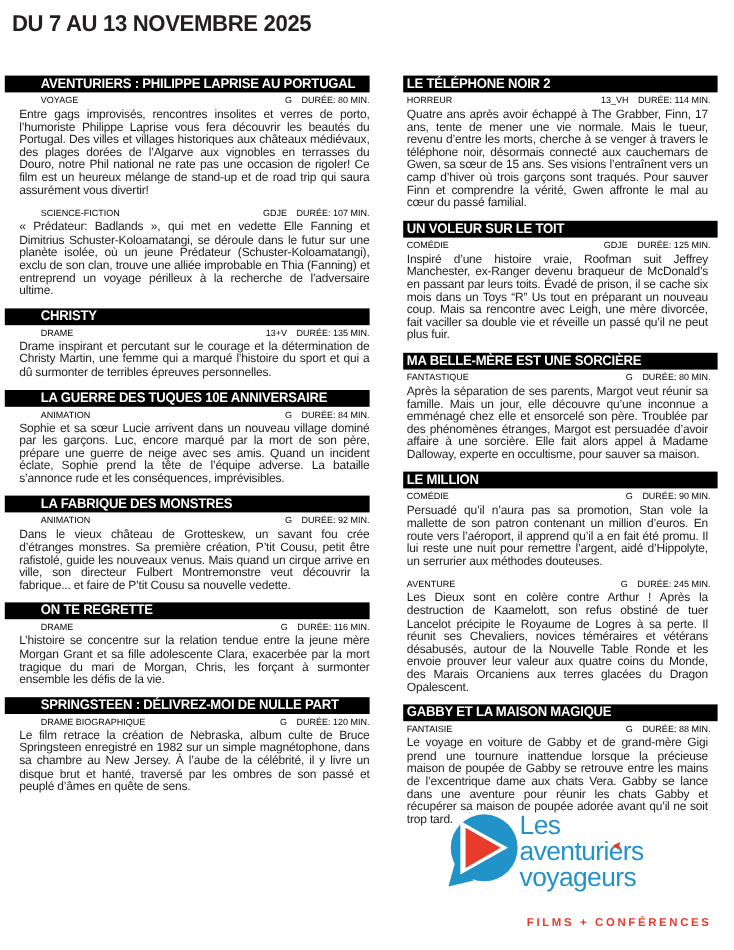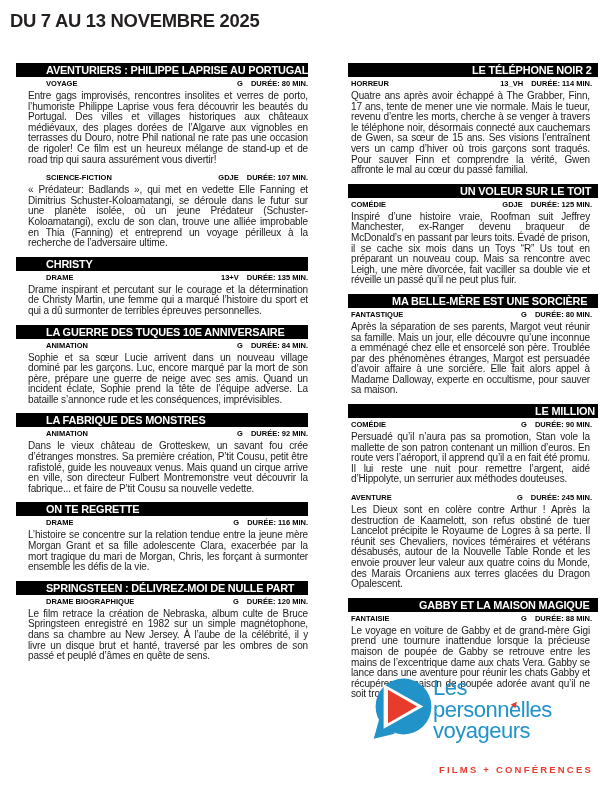--- a/index.html
+++ b/index.html
@@ -10,34 +10,34 @@
     --logo-blue:#2193C9;--logo-red:#E73B2B;
   }
   .page-header{
     position:absolute;left:10px;top:10px;
     font-size:19px;font-weight:700;letter-spacing:-0.3px;color:#231f20;
     transform:scaleX(0.97);transform-origin:left center;white-space:nowrap;
   }
   .col{position:absolute;top:63px;}
   .col-left{left:0;width:308px;}
   .col-right{left:332px;width:266px;}
-  .entry{margin:0 0 8px 16px;}
+  .entry{margin:0 0 8px 4px;}
   .bar{
     background:#000;height:14px;display:flex;align-items:center;
     margin:0 0 2px 0;
   }
   .col-left .bar{padding-left:30px;}
-  .col-right .bar{padding-left:3px;justify-content:flex-end;}
+  .col-right .bar{padding-left:3px;}
   .bar-text{
     color:#fff;font-size:11.5px;font-weight:700;letter-spacing:-0.2px;
     white-space:nowrap;transform:scaleX(0.95);transform-origin:left center;
   }
   .meta{
     display:flex;justify-content:space-between;align-items:baseline;
-    font-size:7.5px;font-weight:700;color:#000;margin:1px 0 3px 0;
+    font-size:7.5px;font-weight:400;color:#000;margin:1px 0 3px 0;
   }
   .col-left .meta{padding-left:30px;}
   .col-right .meta{padding-left:3px;padding-right:6px;}
   .rating{margin-right:8px;}
   .desc{
     margin:0;font-size:10px;line-height:10.6px;text-align:justify;
     letter-spacing:-0.15px;color:#1c1c1c;
   }
   .col-left .desc{padding-left:12px;}
   .col-right .desc{padding-left:3px;padding-right:8px;}
@@ -211,19 +211,19 @@
 <div class="logo">
   <svg class="logo-icon" viewBox="0 0 100 104" aria-hidden="true">
     <circle class="blue" cx="54" cy="48" r="45"></circle>
     <polygon class="blue" points="6,100 40,92 16,64"></polygon>
     <polygon points="22,12 86,48 22,84" fill="#ffffff"></polygon>
     <polygon class="red" points="29,21 76,48 29,75"></polygon>
   </svg>
   <div class="logo-text">
     <div class="logo-name">
       <span class="name-line">Les</span>
-      <span class="name-line">personnelles</span>
+      <span class="name-line">aventuriers</span>
       <span class="name-line">voyageurs</span>
       <span class="i-accent"></span>
     </div>
     <div class="logo-tagline">FILMS + CONFÉRENCES</div>
   </div>
 </div>
 
 </body></html>

